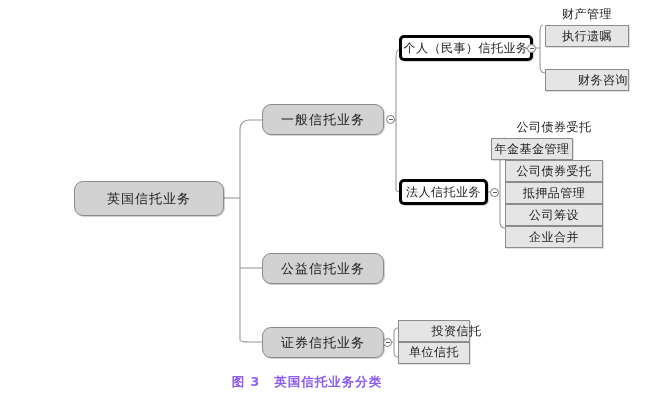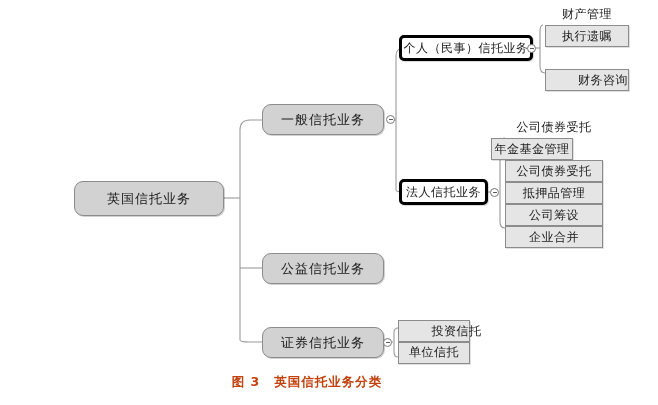--- a/index.html
+++ b/index.html
@@ -108,21 +108,21 @@
   
   #figure-caption {
     position: absolute;
     left: 0;
     top: 374px;
     width: 614px;
     text-align: center;
     font-size: 12.5px;
     font-weight: bold;
     letter-spacing: 1px;
-    color: #c2410c;
+    color: #8b5cf6;
   }
   #figure-caption .cap-gap { display: inline-block; width: 14px; }
 </style>
 </head>
 <body>
 
 <div id="diagram-canvas">
 
   <svg id="connectors" viewBox="0 0 658 405" width="658" height="405">
 

